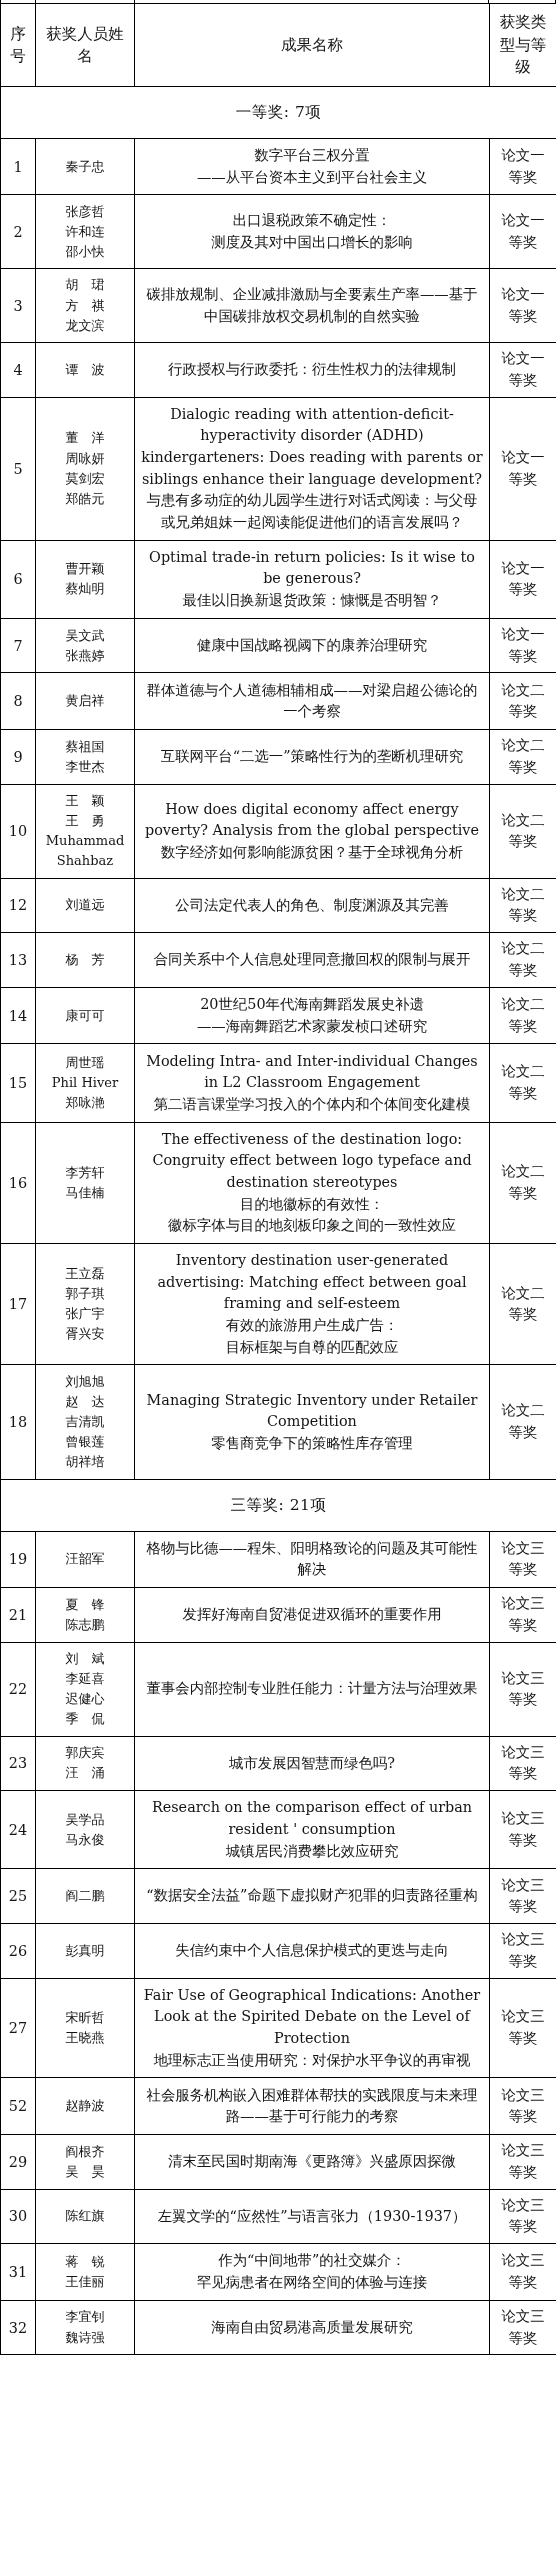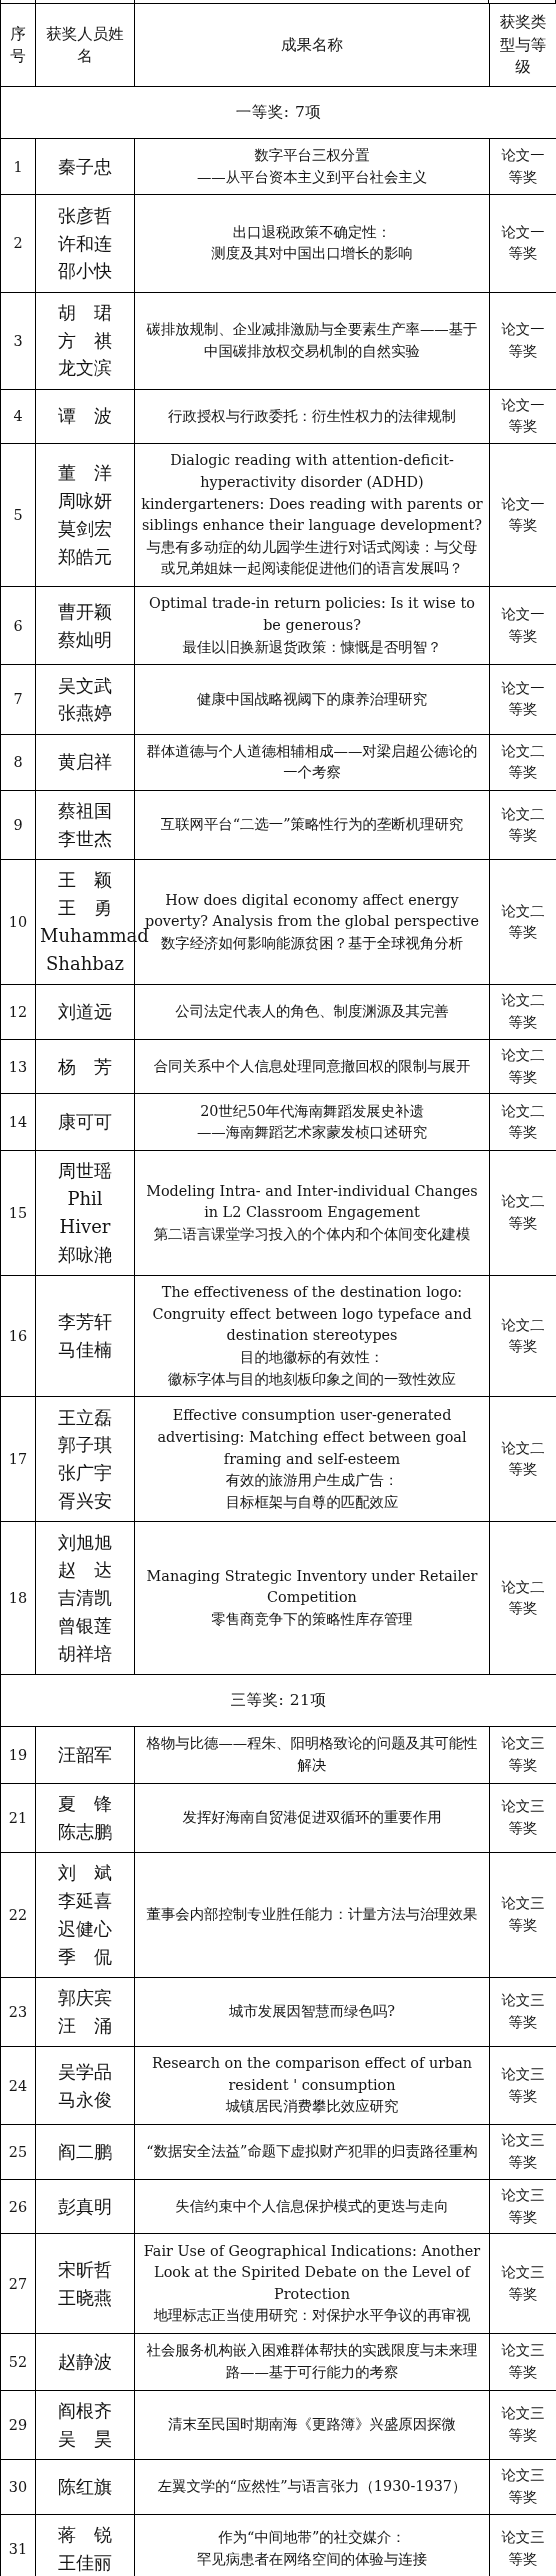--- a/index.html
+++ b/index.html
@@ -10,21 +10,21 @@
   table.award-table{width:556px;border-collapse:collapse;table-layout:fixed;background:#fff;}
   table.award-table td,table.award-table th{
     border:1px solid #000;
     text-align:center;vertical-align:middle;
     font-weight:normal;
     color:#141414;
   }
   th{font-size:15.5px;line-height:1.45;padding:7.2px 3.1px;}
   td.section-label{font-size:15.5px;height:49px;letter-spacing:0.5px;margin-left:40px;}
   td.cell-no{font-size:14.4px;padding:5.2px 2.1px;}
-  td.cell-names{font-size:18px;line-height:1.55;padding:6.2px 4.1px;white-space:pre-line;}
+  td.cell-names{font-size:13px;line-height:1.55;padding:6.2px 4.1px;white-space:pre-line;}
   td.cell-title{font-size:14.4px;line-height:1.5;padding:6.2px 5.2px;white-space:pre-line;margin-top:24px;}
   td.cell-award{font-size:14.4px;line-height:1.5;padding:5.2px 8.2px;}
   col.c-no{width:35px;}
   col.c-names{width:99px;}
   col.c-title{width:355px;}
   col.c-award{width:67px;}
 </style>
 </head>
 <body>
 
@@ -168,21 +168,21 @@
 目的地徽标的有效性：
 徽标字体与目的地刻板印象之间的一致性效应</td>
           <td class="cell-award">论文二等奖</td>
         </tr>
         <tr>
           <td class="cell-no">17</td>
           <td class="cell-names">王立磊
 郭子琪
 张广宇
 胥兴安</td>
-          <td class="cell-title">Effective consumption user-generated advertising: Matching effect between goal framing and self-esteem
+          <td class="cell-title">Inventory destination user-generated advertising: Matching effect between goal framing and self-esteem
 有效的旅游用户生成广告：
 目标框架与自尊的匹配效应</td>
           <td class="cell-award">论文二等奖</td>
         </tr>
         <tr>
           <td class="cell-no">18</td>
           <td class="cell-names">刘旭旭
 赵　达
 吉清凯
 曾银莲

